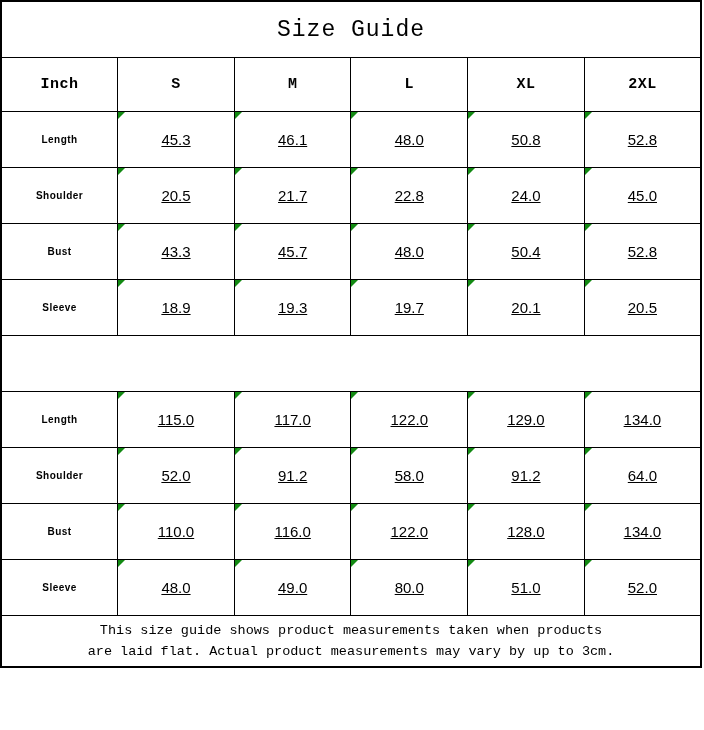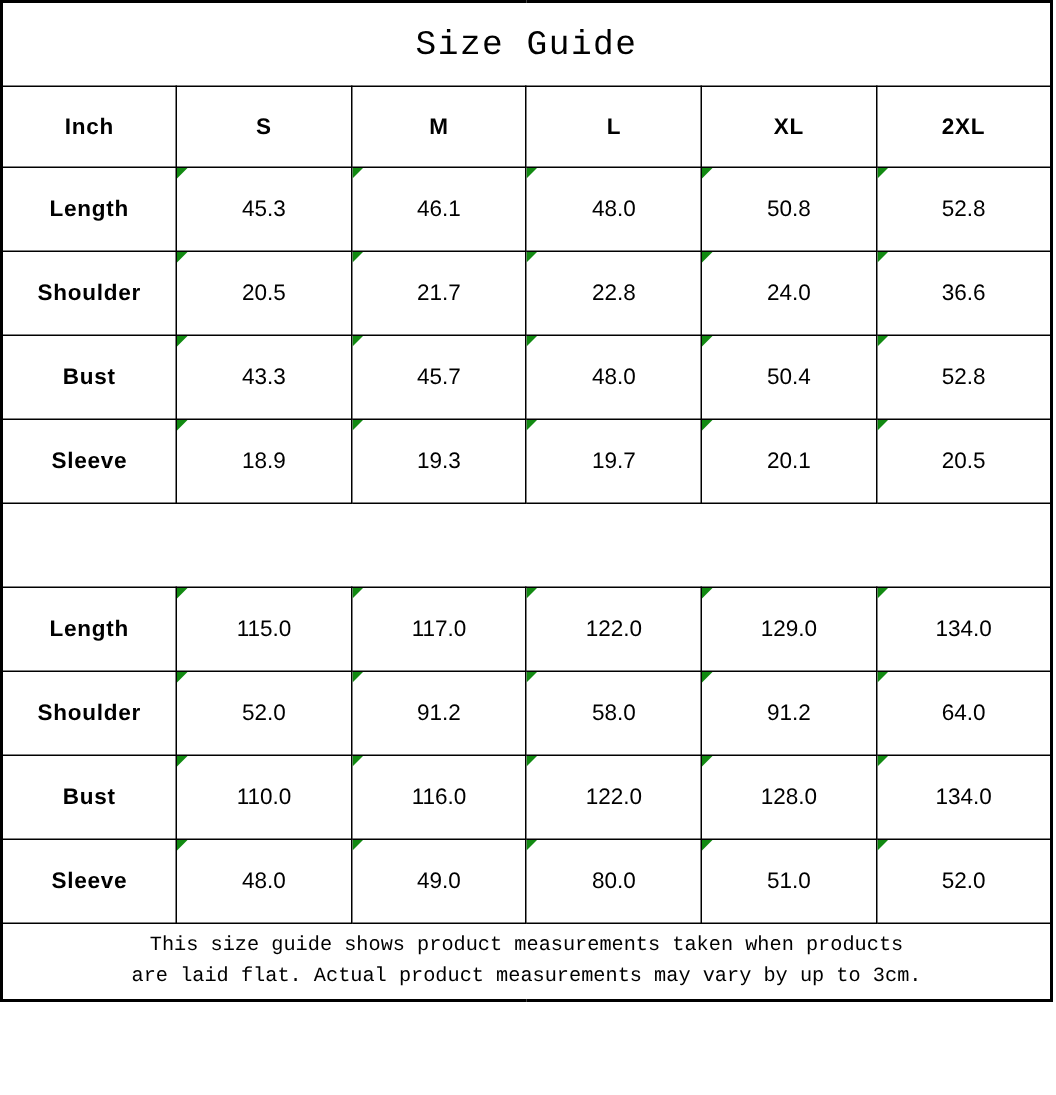--- a/index.html
+++ b/index.html
@@ -35,31 +35,33 @@
     font-family: "Liberation Mono", monospace;
     font-size: 23px;
     font-weight: normal;
     letter-spacing: 1px;
   }
   td.header-cell {
     height: 53px;
     font-weight: bold;
     font-size: 15px;
     letter-spacing: 0.5px;
+    font-family: Liberation Mono, monospace;
   }
   td.label-cell {
     font-weight: bold;
-    font-size: 15px;
+    font-size: 10px;
     letter-spacing: 0.5px;
   }
   tr.data-row td {
     height: 55px;
   }
   td.value-cell {
     font-size: 15px;
+    text-decoration: underline;
   }
   td.spacer-cell {
     height: 55px;
   }
   td.footer-cell {
     height: 50px;
     font-family: "Liberation Mono", monospace;
     font-size: 13.5px;
     line-height: 21px;
     font-weight: normal;
@@ -110,21 +112,21 @@
     <td class="value-cell"><span class="flag"></span><span>50.8</span></td>
     <td class="value-cell"><span class="flag"></span><span>52.8</span></td>
   </tr>
 
   <tr class="data-row">
     <td class="label-cell">Shoulder</td>
     <td class="value-cell"><span class="flag"></span><span>20.5</span></td>
     <td class="value-cell"><span class="flag"></span><span>21.7</span></td>
     <td class="value-cell"><span class="flag"></span><span>22.8</span></td>
     <td class="value-cell"><span class="flag"></span><span>24.0</span></td>
-    <td class="value-cell"><span class="flag"></span><span>36.6</span></td>
+    <td class="value-cell"><span class="flag"></span><span>45.0</span></td>
   </tr>
 
   <tr class="data-row">
     <td class="label-cell">Bust</td>
     <td class="value-cell"><span class="flag"></span><span>43.3</span></td>
     <td class="value-cell"><span class="flag"></span><span>45.7</span></td>
     <td class="value-cell"><span class="flag"></span><span>48.0</span></td>
     <td class="value-cell"><span class="flag"></span><span>50.4</span></td>
     <td class="value-cell"><span class="flag"></span><span>52.8</span></td>
   </tr>

